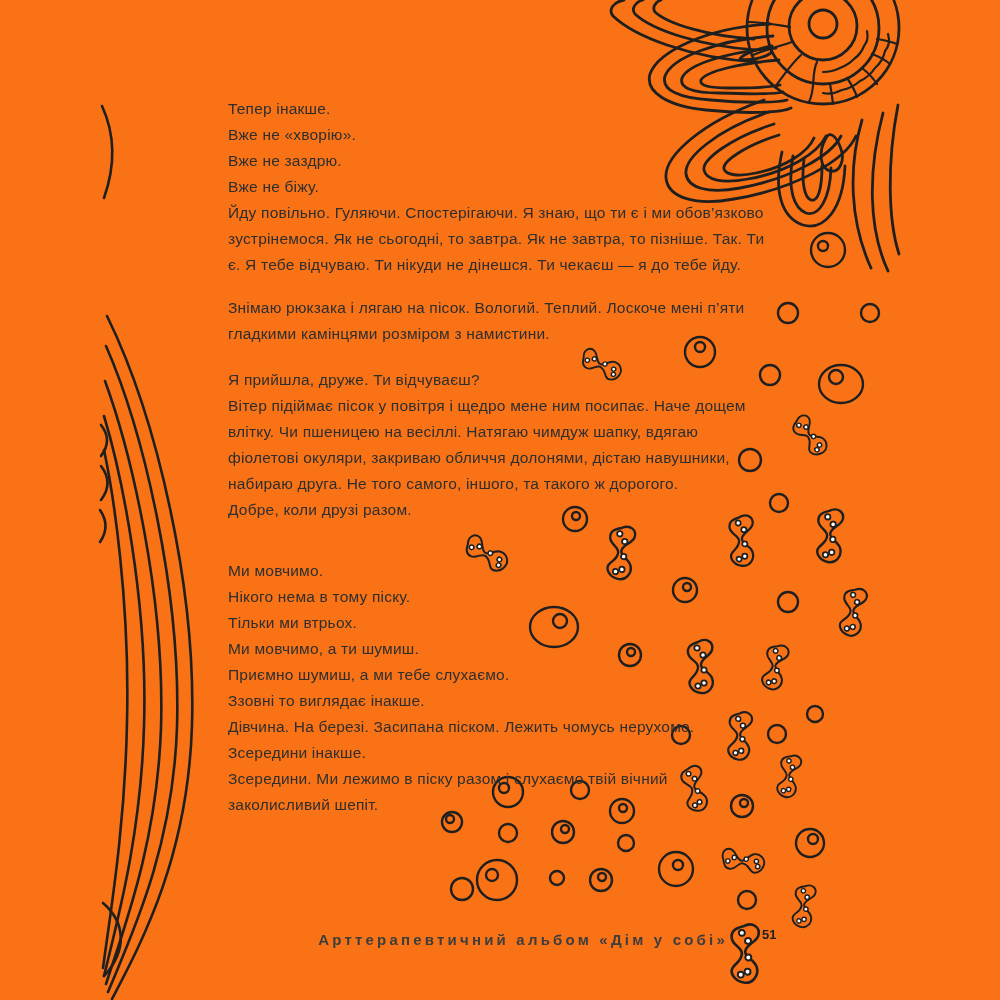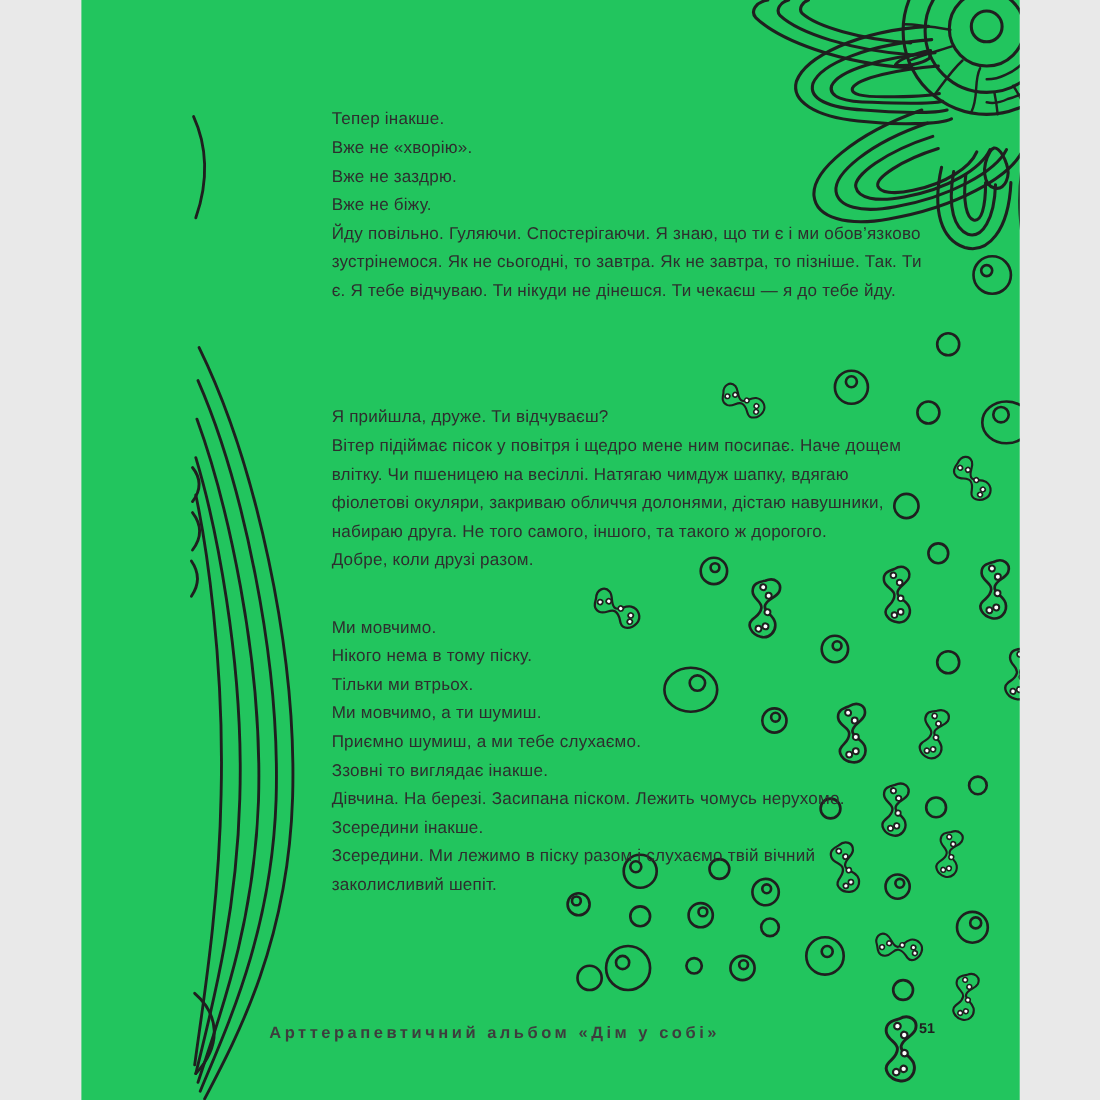--- a/index.html
+++ b/index.html
@@ -1,18 +1,18 @@
 <!DOCTYPE html>
 <html><head>
 <meta charset="utf-8">
 <style>
   html,body{margin:0;padding:0;background:#e9e9e9;}
   .page{
-    position:relative;width:853px;height:1000px;margin:0 auto;
-    background:#22c55e;overflow:hidden;
+    position:relative;width:1000px;height:1000px;margin:0 auto;
+    background:#f97316;overflow:hidden;
     font-family:"Liberation Sans", sans-serif;
   }
   .art{position:absolute;left:0;top:0;width:1000px;height:1000px;}
   .txt{
     position:absolute;left:228px;width:565px;
     font-size:15.5px;line-height:26px;letter-spacing:.2px;
     color:#2e2e2e;white-space:pre-line;
   }
   .p1{top:96px;}
   .p2{top:295px;}
@@ -214,20 +214,22 @@
     </g>
   </svg>
 
   <div class="txt p1">Тепер інакше.
 Вже не «хворію».
 Вже не заздрю.
 Вже не біжу.
 Йду повільно. Гуляючи. Спостерігаючи. Я знаю, що ти є і ми обов’язково
 зустрінемося. Як не сьогодні, то завтра. Як не завтра, то пізніше. Так. Ти
 є. Я тебе відчуваю. Ти нікуди не дінешся. Ти чекаєш — я до тебе йду.</div>
+  <div class="txt p2">Знімаю рюкзака і лягаю на пісок. Вологий. Теплий. Лоскоче мені п’яти
+гладкими камінцями розміром з намистини.</div>
   <div class="txt p3">Я прийшла, друже. Ти відчуваєш?
 Вітер підіймає пісок у повітря і щедро мене ним посипає. Наче дощем
 влітку. Чи пшеницею на весіллі. Натягаю чимдуж шапку, вдягаю
 фіолетові окуляри, закриваю обличчя долонями, дістаю навушники,
 набираю друга. Не того самого, іншого, та такого ж дорогого.
 Добре, коли друзі разом.</div>
   <div class="txt p4">Ми мовчимо.
 Нікого нема в тому піску.
 Тільки ми втрьох.
 Ми мовчимо, а ти шумиш.

